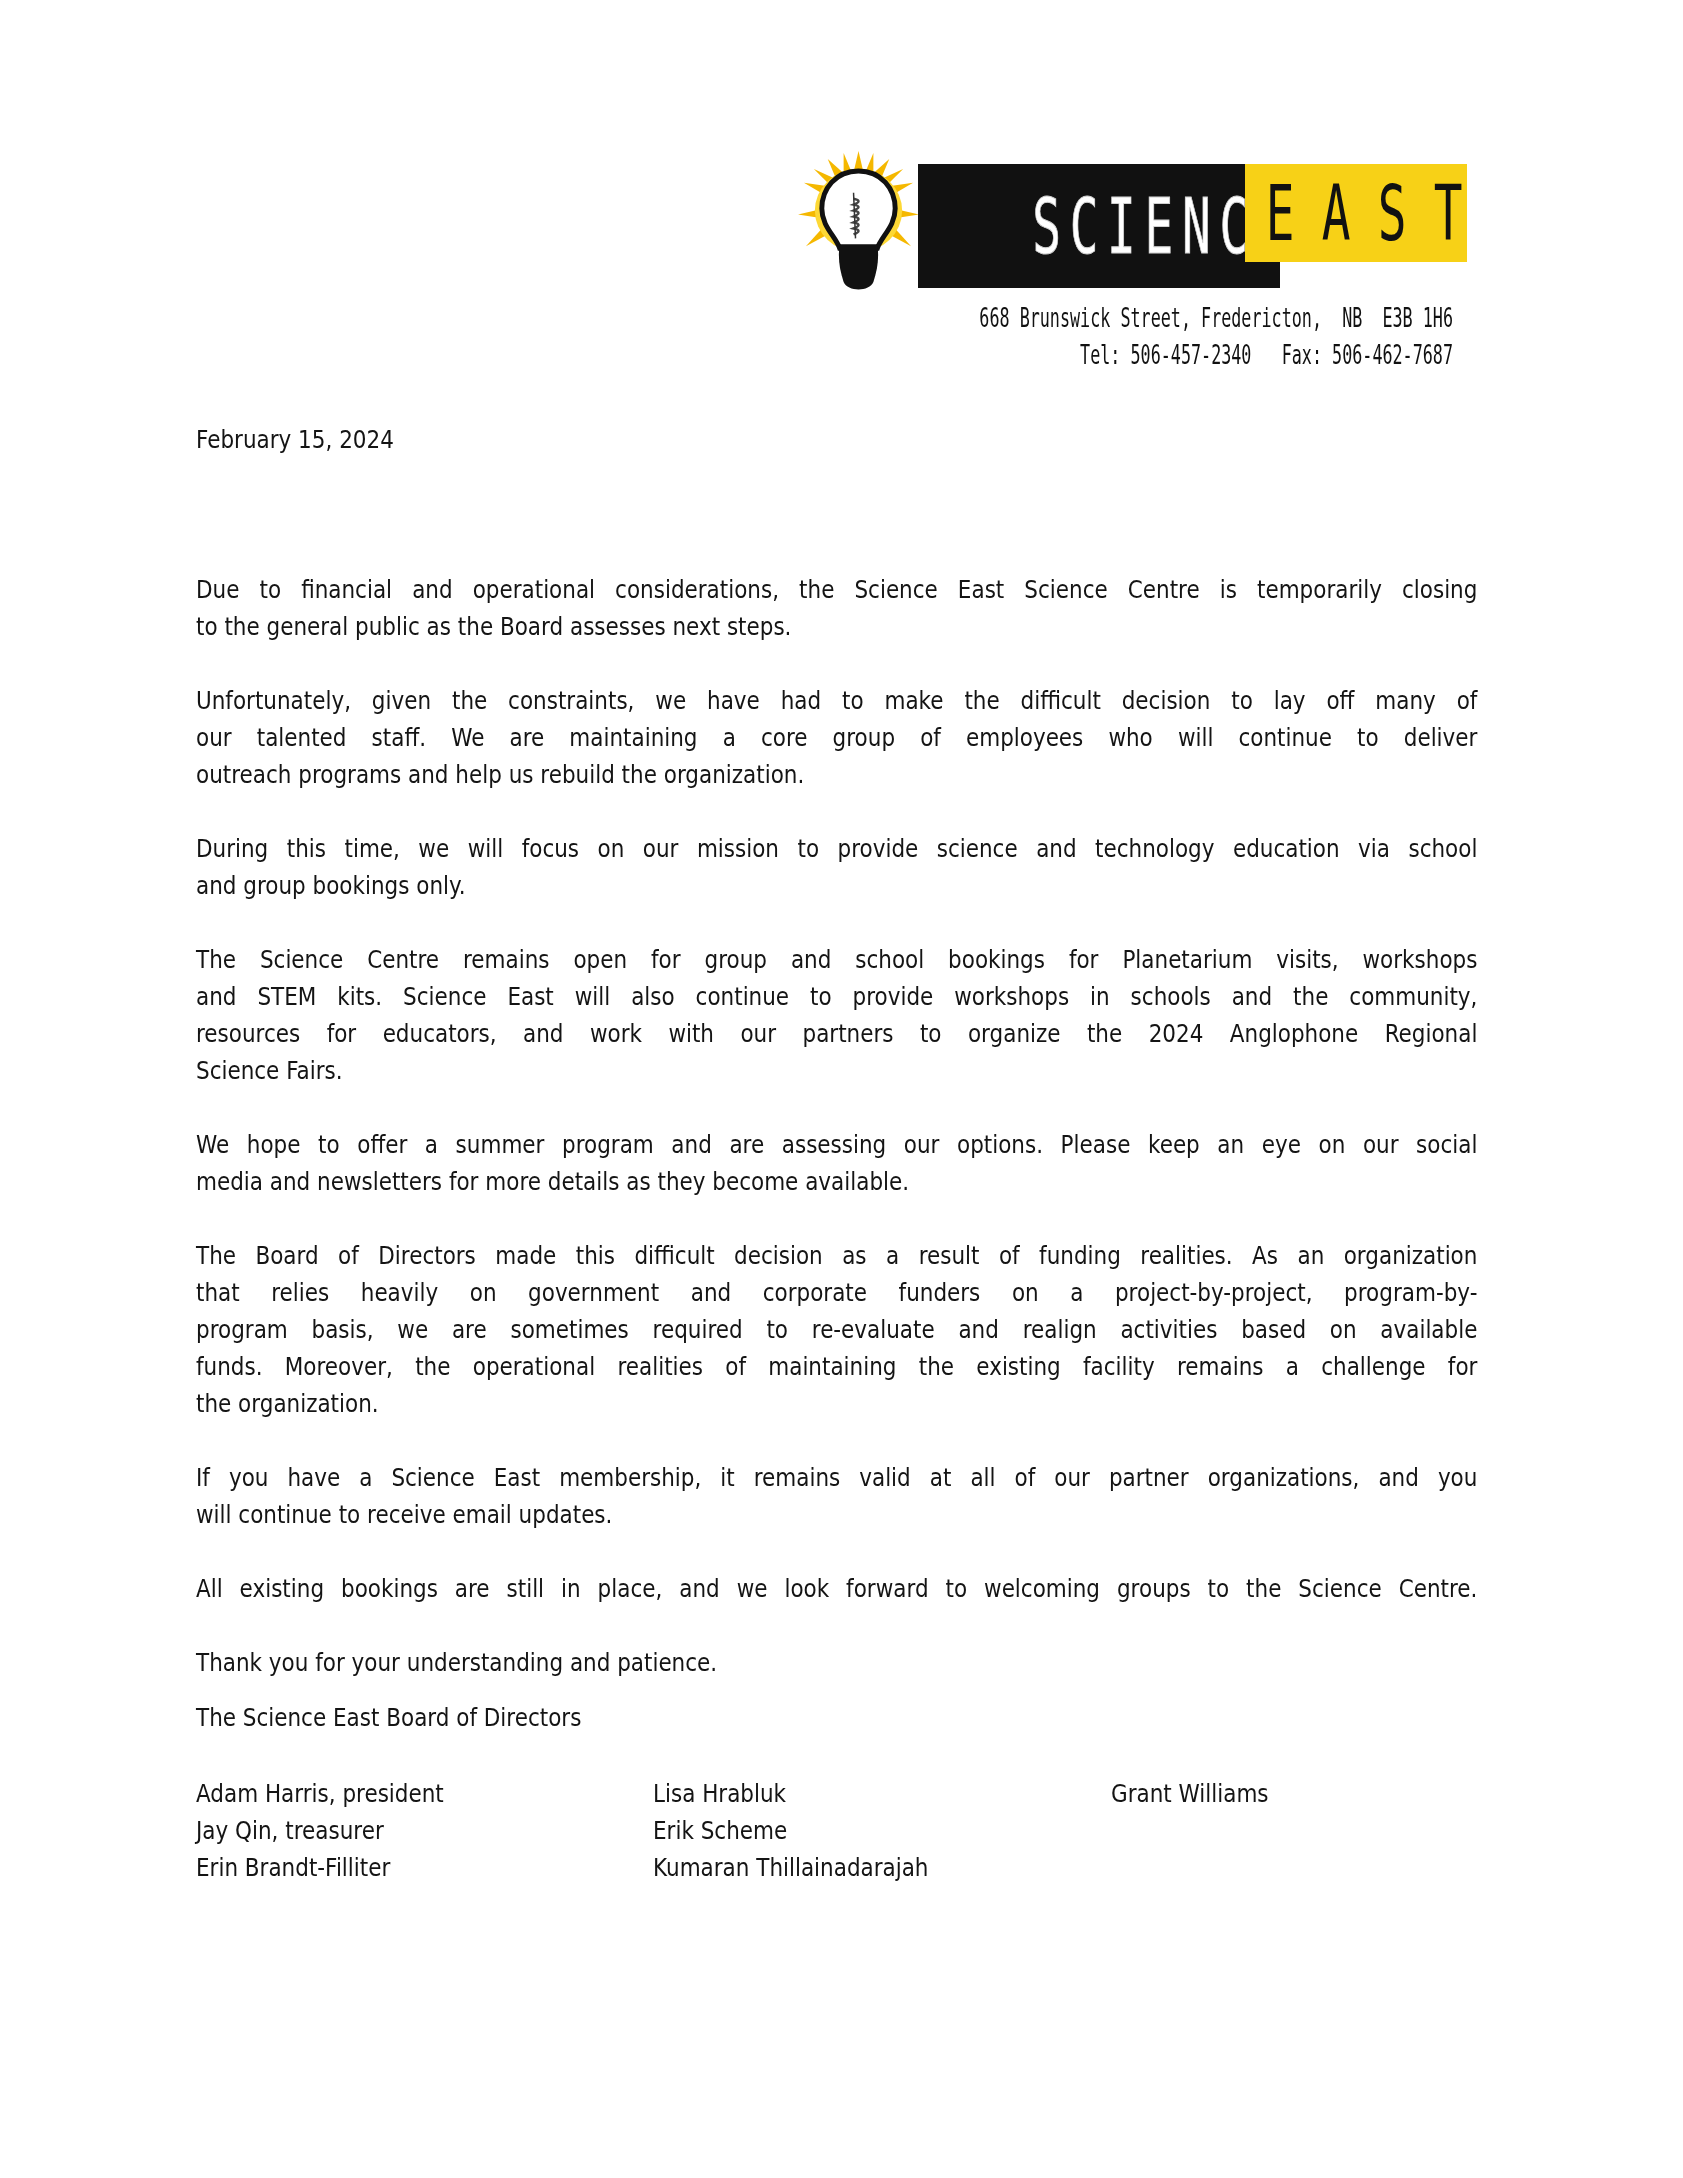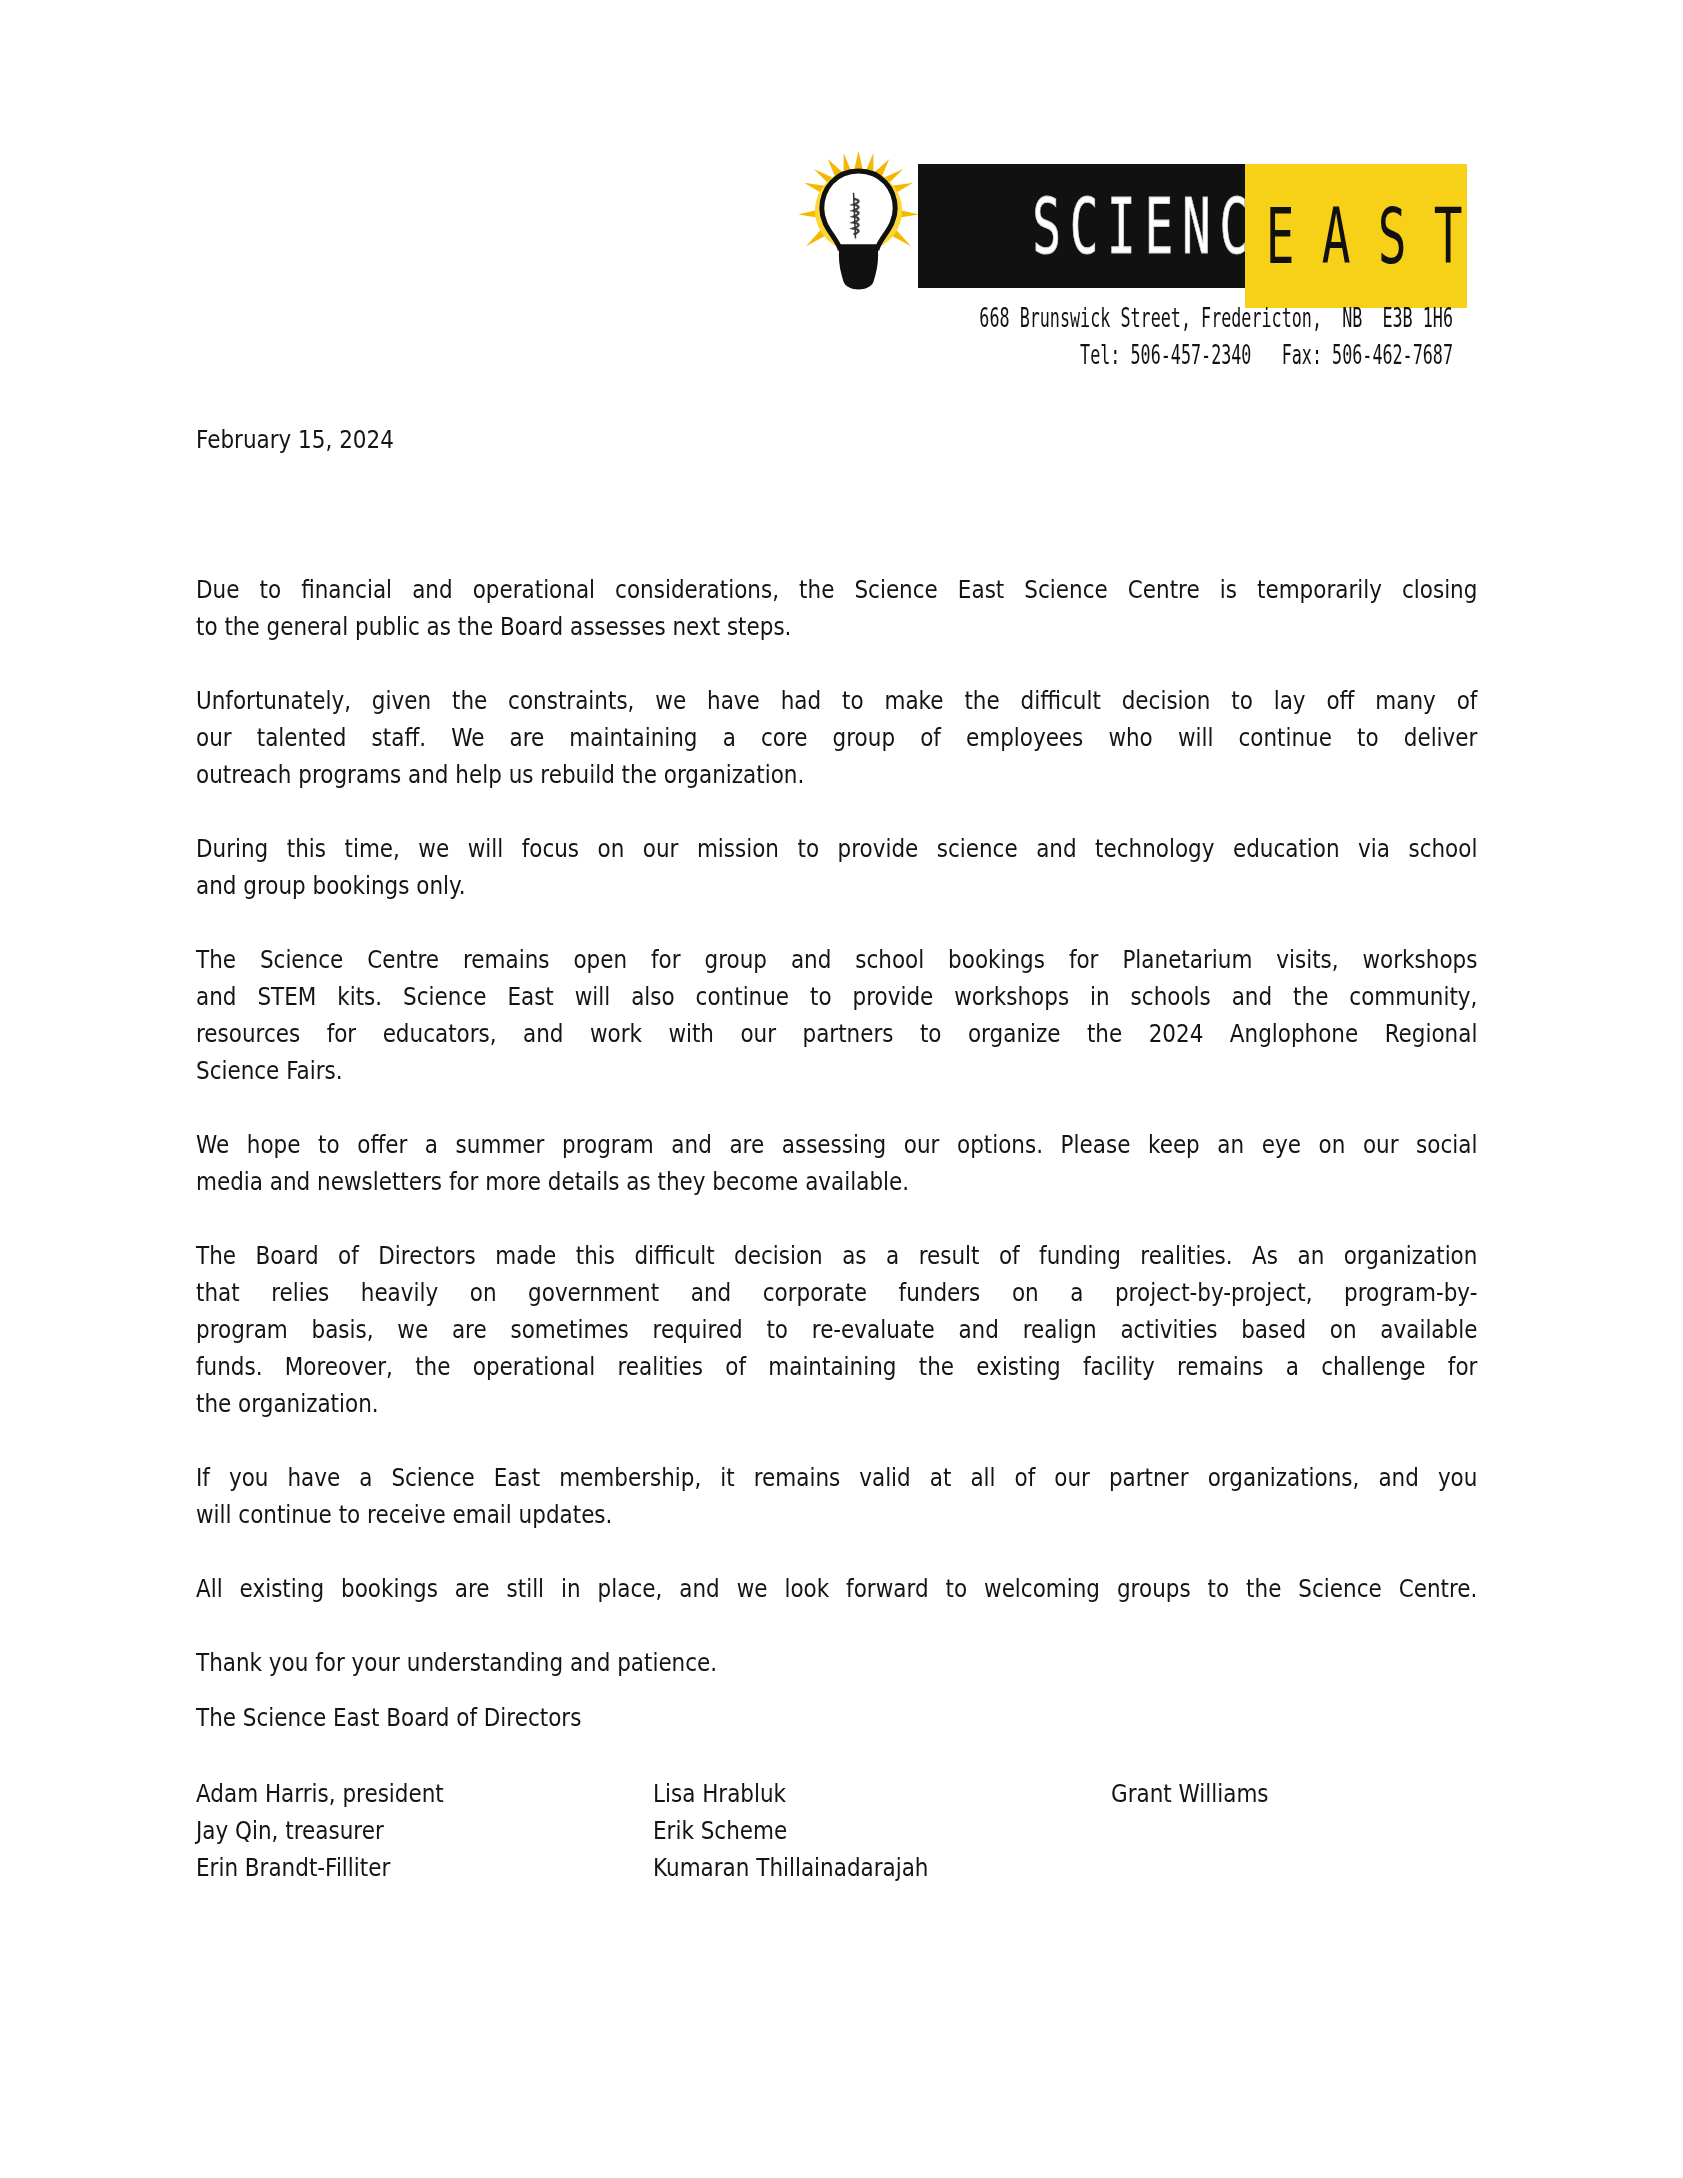--- a/index.html
+++ b/index.html
@@ -3,21 +3,21 @@
 <meta charset="utf-8">
 <style>
   html, body { margin: 0; padding: 0; background: #ffffff; }
   body { width: 1683px; height: 2178px; position: relative; overflow: hidden; color: #111111; }
   .page { position: absolute; left: 0; top: 0; width: 1683px; height: 2178px; background: #fff; }
 
   
   .logo { position: absolute; left: 798px; top: 149px; width: 669px; height: 144px; }
   .bulb { position: absolute; left: 0; top: 0; width: 121px; height: 144px; }
   .wordmark-black { position: absolute; left: 120px; top: 15px; width: 328px; height: 124px; background: #111111; display: flex; align-items: center; justify-content: flex-start; padding-left: 34px; }
-  .wordmark-yellow { position: absolute; left: 447px; top: 15px; width: 222px; height: 144px; background: #F7D117; display: flex; align-items: center; justify-content: center; }
+  .wordmark-yellow { position: absolute; left: 447px; top: 15px; width: 222px; height: 98px; background: #F7D117; display: flex; align-items: center; justify-content: center; }
   .wm-text { font-family: "DejaVu Sans Mono", monospace; font-size: 77px; line-height: 1; transform: scaleX(0.62); transform-origin: center; white-space: nowrap; font-weight: normal; }
   .wm-science { color: #ffffff; letter-spacing: 14px; -webkit-text-stroke: 1px #cfcfcf; }
   .wm-east { color: #111111; letter-spacing: 44px; margin-left: 44px; }
 
   .address { position: absolute; right: 230px; top: 299px; text-align: right; font-family: "DejaVu Sans Mono", monospace; font-size: 27px; color: #111; transform: scaleX(0.62); transform-origin: right center; white-space: nowrap; line-height: 37px; }
   .address div { white-space: pre; }
 
   
   .text { font-family: "DejaVu Sans", sans-serif; font-size: 25px; color: #141414; transform: scaleX(0.86); transform-origin: left top; }
   .date { position: absolute; left: 196px; top: 425px; white-space: nowrap; }

